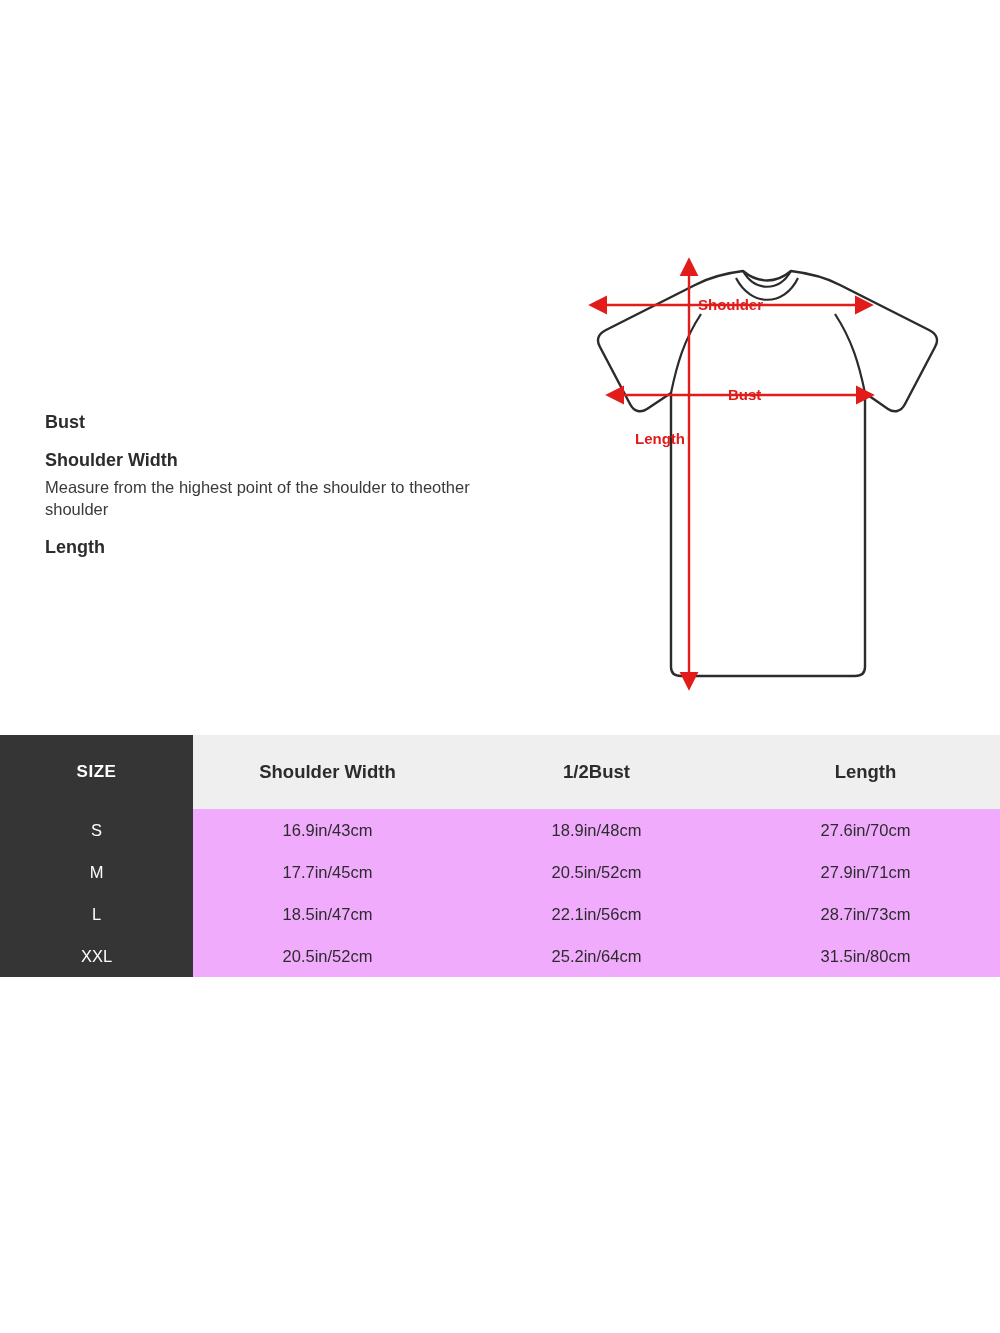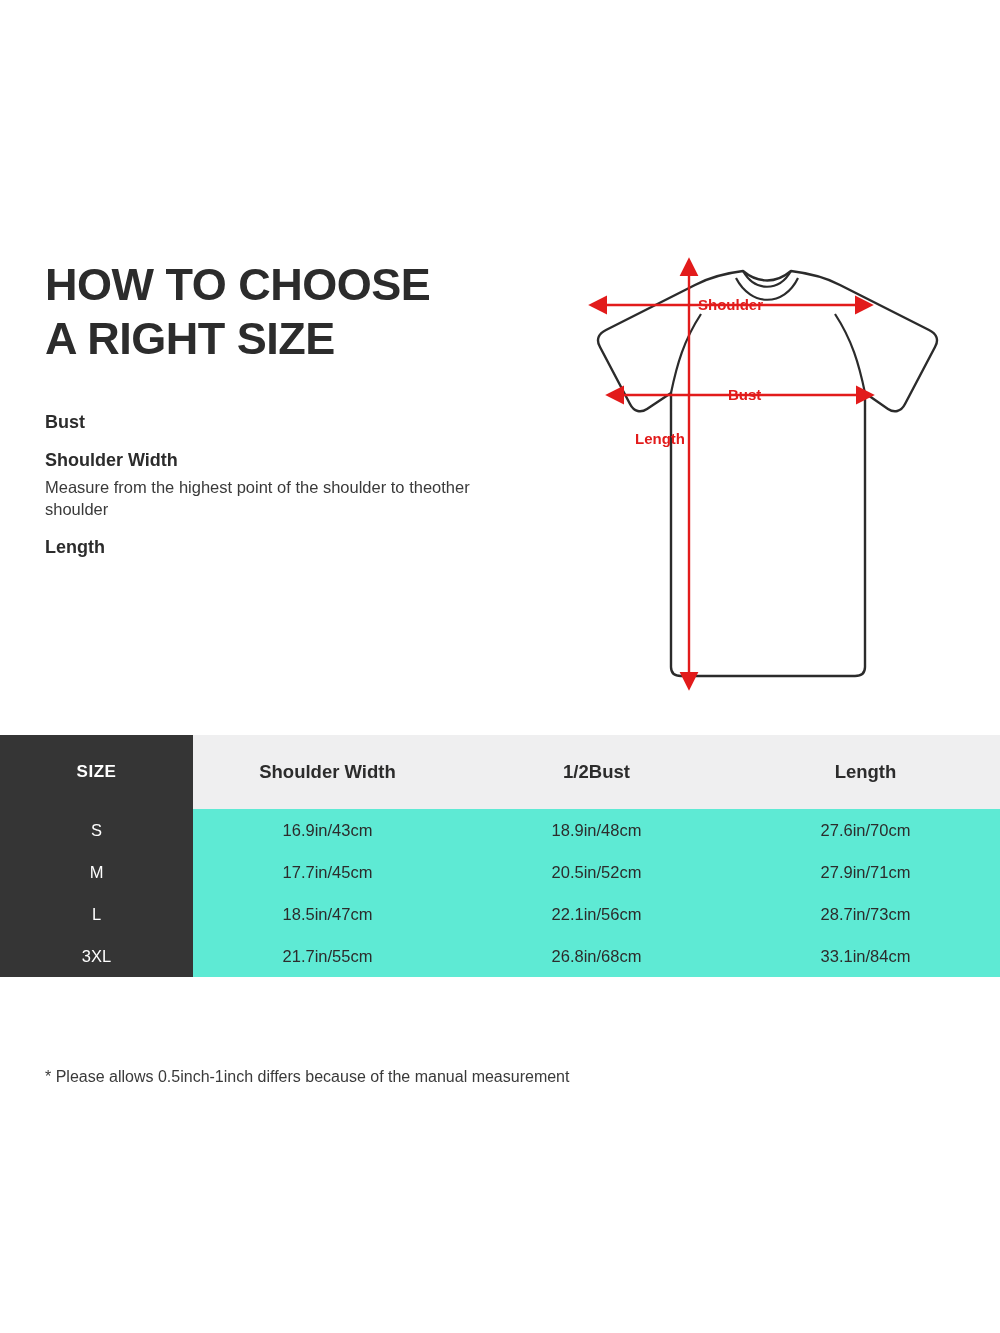--- a/index.html
+++ b/index.html
@@ -104,21 +104,21 @@
     text-align: center;
   }
   table.size-table td.cell-size {
     background: #353535;
     color: #ffffff;
     font-size: 16.5px;
     height: 40px;
     text-align: center;
   }
   table.size-table td.cell-val {
-    background: #5eead4;
+    background: #f0abfc;
     color: #2c2c2c;
     font-size: 16.5px;
     height: 40px;
     text-align: center;
   }
 
   .note {
     position: absolute;
     left: 45px;
     top: 1068px;
@@ -133,24 +133,20 @@
     fill: #e21b1b;
   }
 </style>
 </head>
 <body>
 
 <div class="page">
 
   <div class="top-section">
 
-    <div class="headline">
-      <div>HOW TO CHOOSE</div>
-      <div>A RIGHT SIZE</div>
-    </div>
 
     <div class="defs">
       <div class="def-block">
         <div class="def-term">Bust</div>
       </div>
       <div class="def-block">
         <div class="def-term">Shoulder Width</div>
         <div class="def-desc">Measure from the highest point of the shoulder to theother shoulder</div>
       </div>
       <div class="def-block">
@@ -249,24 +245,23 @@
           <td class="cell-val">20.5in/52cm</td>
           <td class="cell-val">27.9in/71cm</td>
         </tr>
         <tr>
           <td class="cell-size">L</td>
           <td class="cell-val">18.5in/47cm</td>
           <td class="cell-val">22.1in/56cm</td>
           <td class="cell-val">28.7in/73cm</td>
         </tr>
         <tr>
-          <td class="cell-size">3XL</td>
-          <td class="cell-val">21.7in/55cm</td>
-          <td class="cell-val">26.8in/68cm</td>
-          <td class="cell-val">33.1in/84cm</td>
+          <td class="cell-size">XXL</td>
+          <td class="cell-val">20.5in/52cm</td>
+          <td class="cell-val">25.2in/64cm</td>
+          <td class="cell-val">31.5in/80cm</td>
         </tr>
       </tbody>
     </table>
   </div>
 
-  <div class="note">* Please allows 0.5inch-1inch differs because of the  manual measurement</div>
 
 </div>
 
 </body></html>

